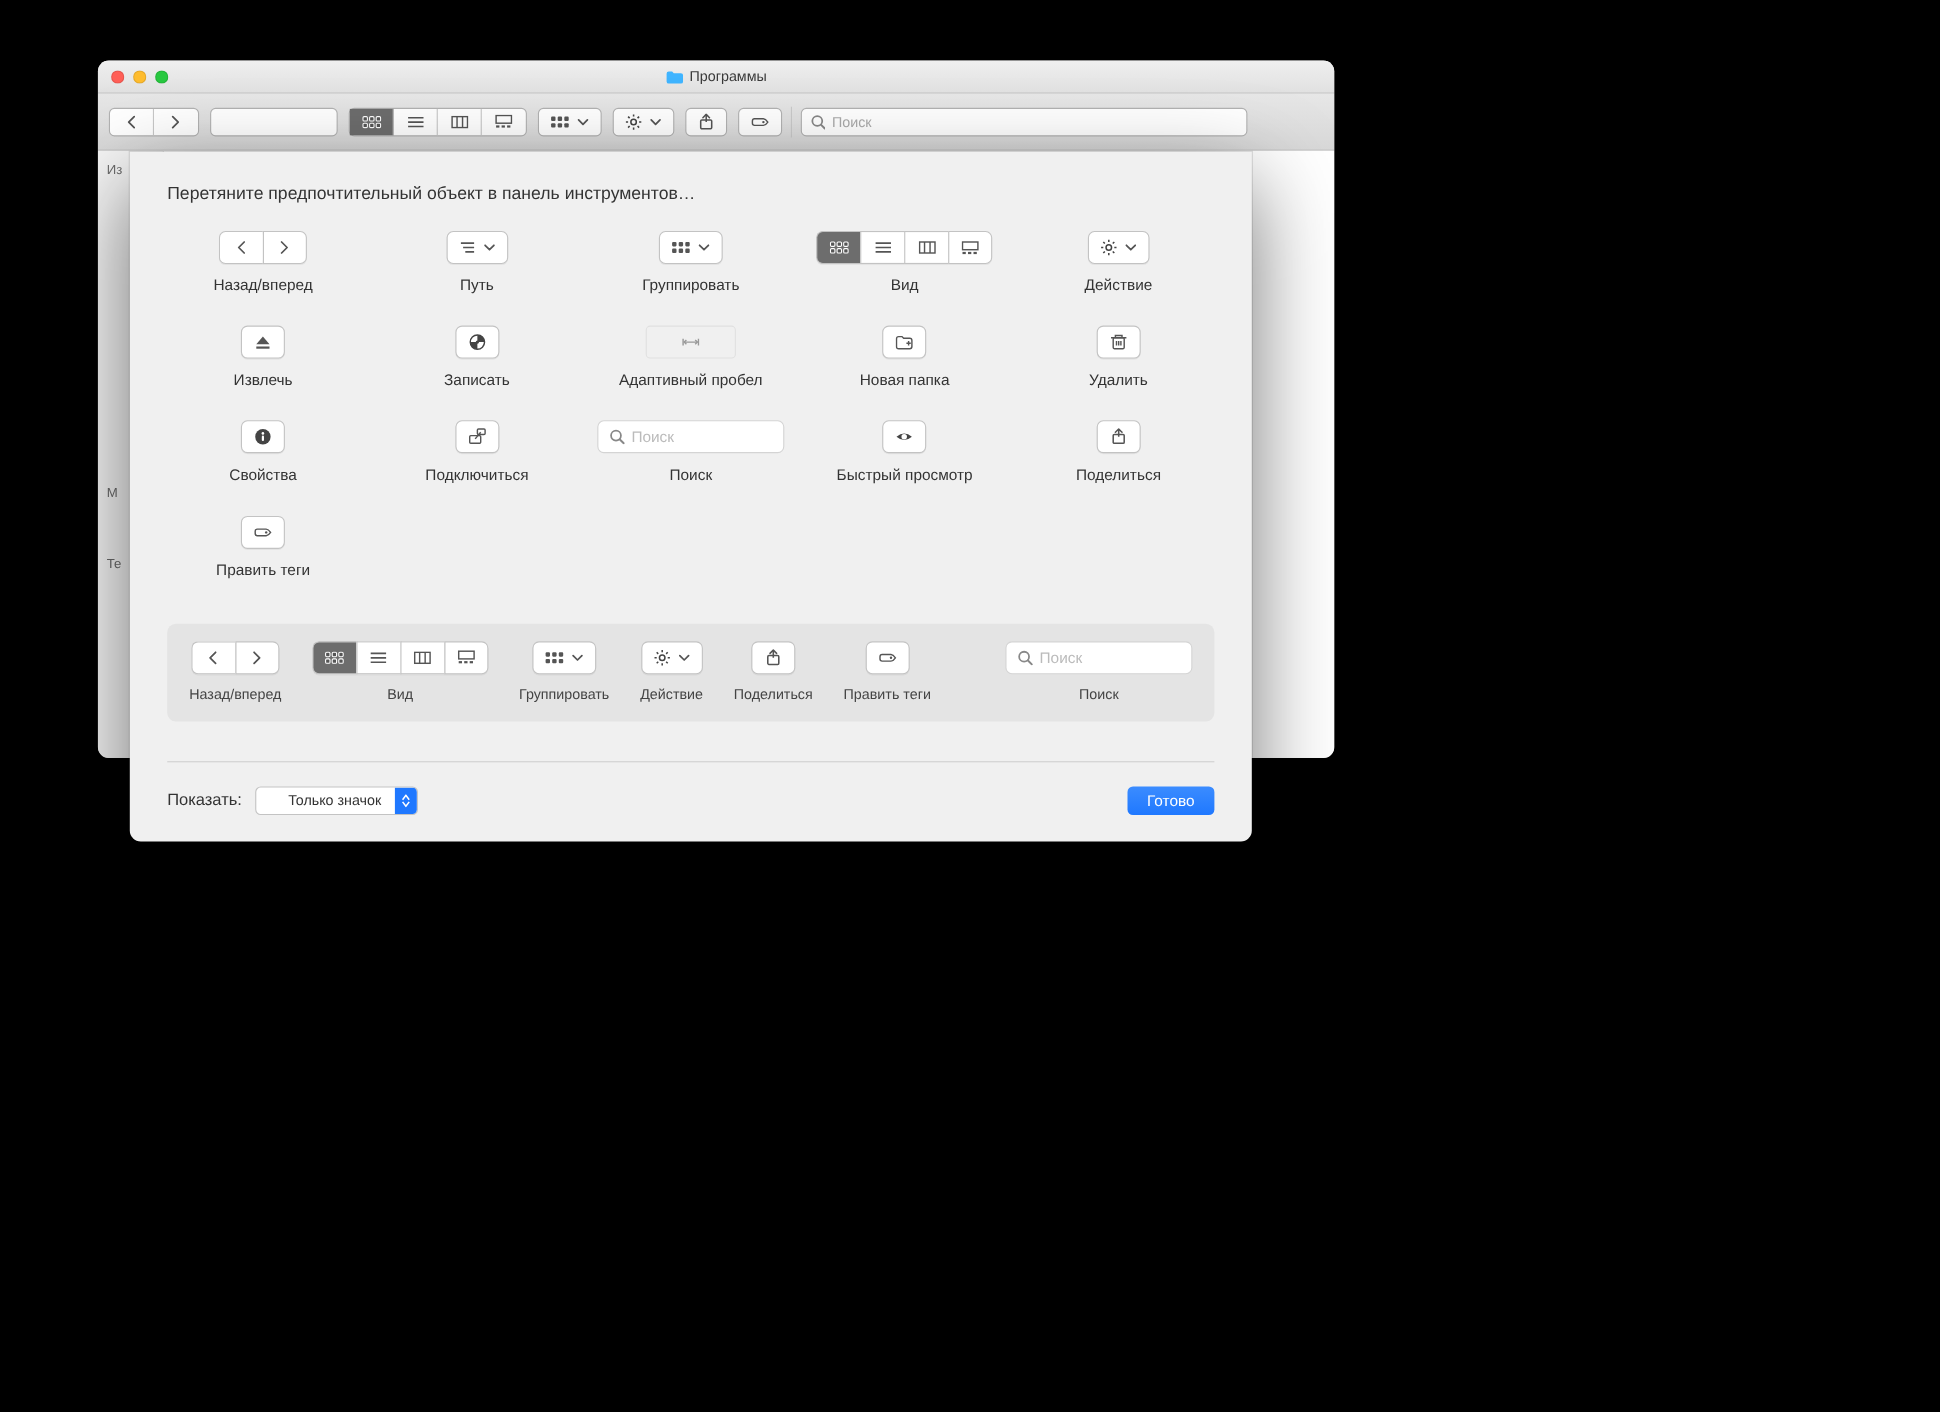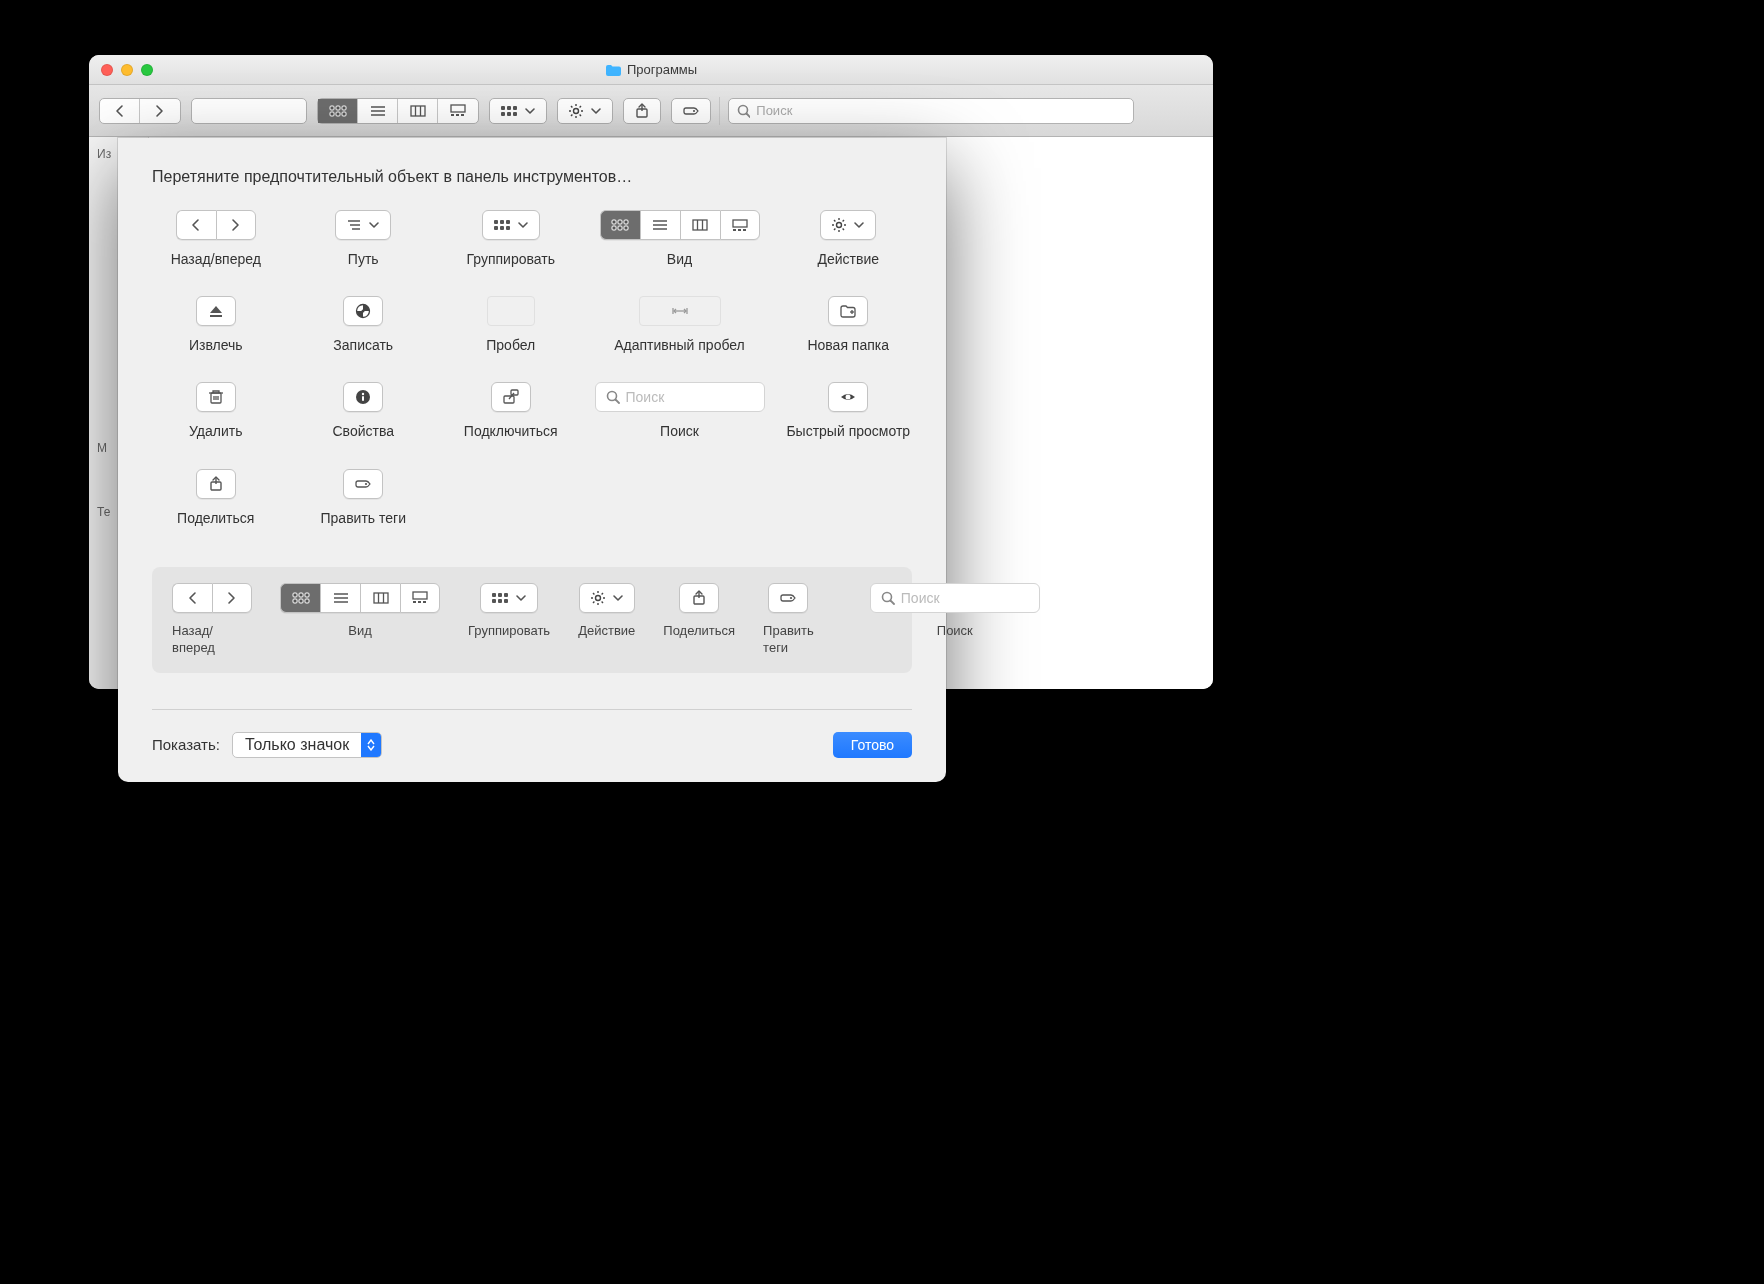--- a/index.html
+++ b/index.html
@@ -77,21 +77,21 @@
   padding:10px 8px; color:#6a6a6a; font-size:12px;
 }
 .sidebar .sect{margin-bottom:26px;}
 .content{
   position:absolute; left:60px; right:0; top:82px; bottom:0;
   background:#fff;
 }
 
 .sheet{
   position:absolute; left:118px; top:138px;
-  width:828px;
+  width:1020px;
   background:#f0f0f0;
   border-radius:0 0 10px 10px;
   box-shadow:0 30px 80px rgba(0,0,0,.55), 0 0 0 1px rgba(0,0,0,.12);
   padding:30px 34px 24px;
 }
 .sheet h1{font-size:16px; font-weight:400; color:#333; margin-bottom:24px;}
 .palette{
   display:grid; grid-template-columns:repeat(5,1fr);
   row-gap:28px; column-gap:20px;
   margin-bottom:40px;
@@ -128,21 +128,21 @@
 .default-set .pitem .lbl{font-size:13px;color:#444;}
 .default-set .spacer-grow{flex:1;}
 
 .sheet .footer{
   border-top:1px solid #d0d0d0; margin-top:36px; padding-top:22px;
   display:flex; align-items:center; gap:12px;
 }
 .select{
   display:flex;align-items:center;
   border:1px solid #c3c3c3;border-radius:5px;background:#fff;
-  height:26px; font-size:16px; overflow:hidden;
+  height:26px; font-size:13px; overflow:hidden;padding-left:17px;
 }
 .select .txt{padding:0 12px;}
 .select .arrows{
   background:#1f78ff;color:#fff;width:20px;height:100%;
   display:flex;flex-direction:column;align-items:center;justify-content:center;
 }
 .done-btn{
   background:linear-gradient(#3b8cff,#1f78ff);color:#fff;
   border:none;border-radius:5px;height:26px;padding:0 18px;
   font-size:14px; margin-left:auto;
@@ -459,24 +459,20 @@
 
     <div class="pitem">
       <div class="mini-btn">
           <svg width="16" height="16">
             <use href="#i-burn"></use>
           </svg>
         </div>
       <div class="lbl">Записать</div>
     </div>
 
-    <div class="pitem">
-      <div class="spacer-box"></div>
-      <div class="lbl">Пробел</div>
-    </div>
 
     <div class="pitem">
       <div class="flex-box">
           <svg width="16" height="14">
             <use href="#i-flexarr"></use>
           </svg>
         </div>
       <div class="lbl">Адаптивный пробел</div>
     </div>
 

